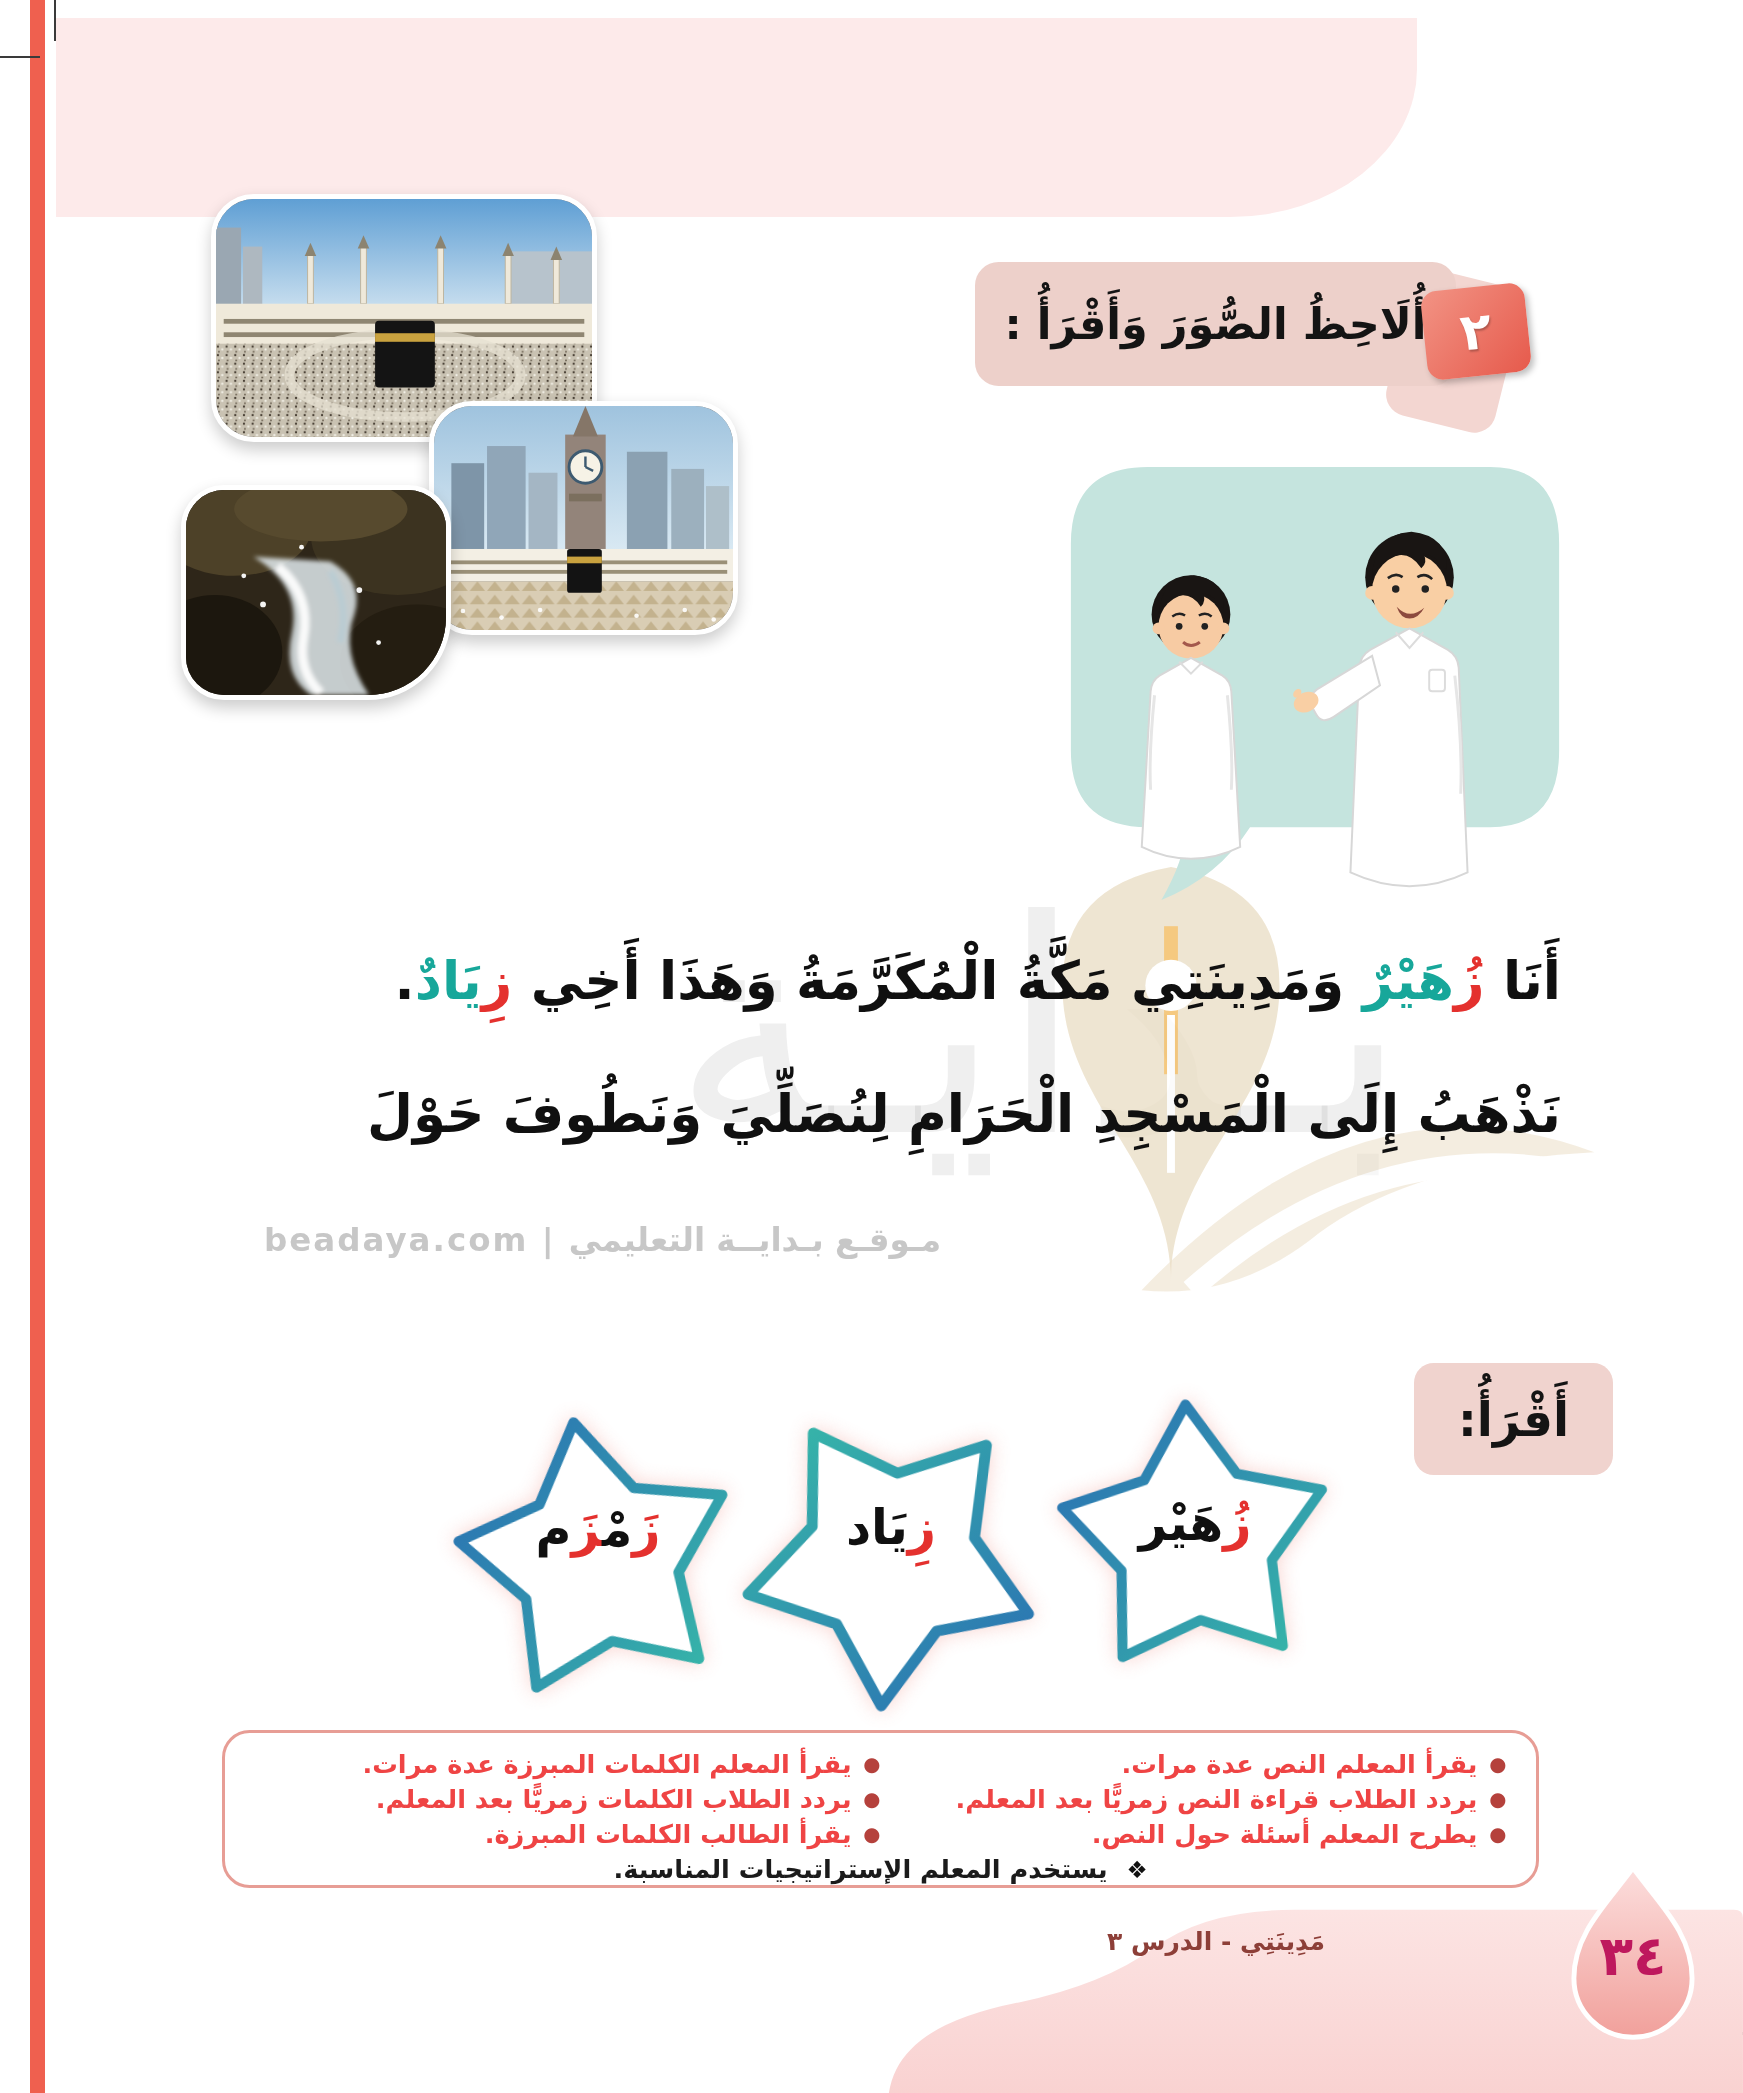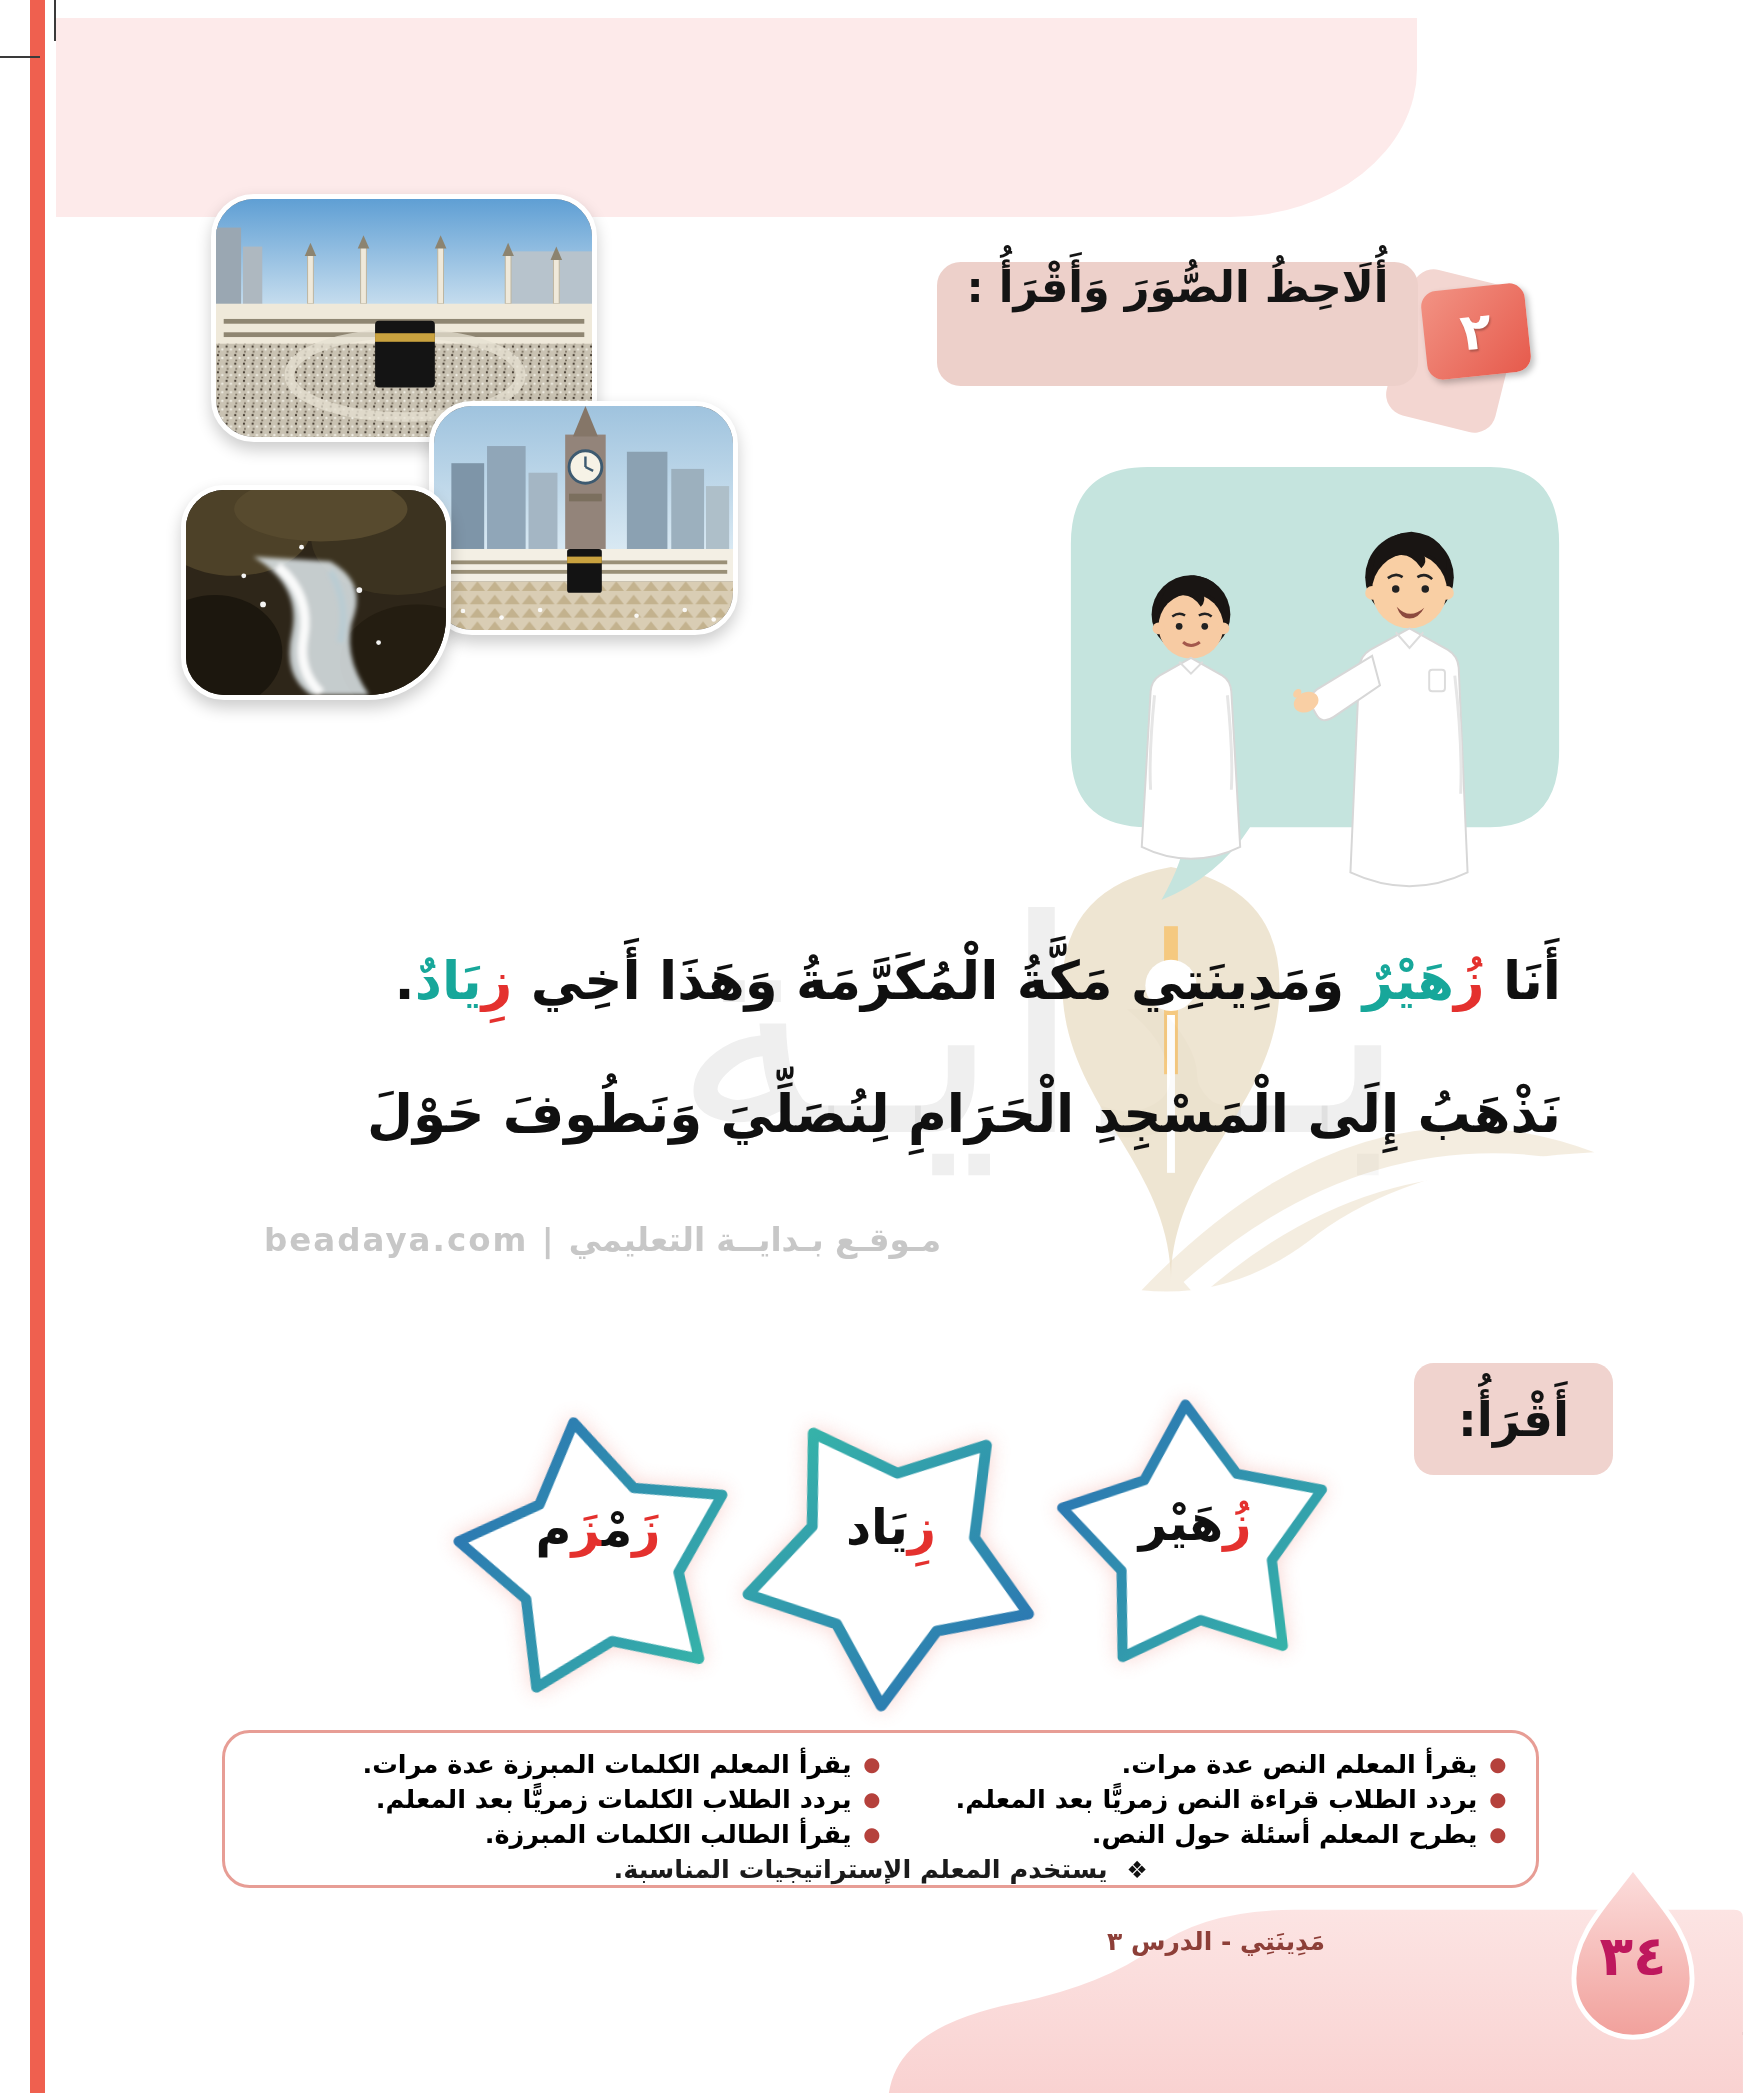--- a/index.html
+++ b/index.html
@@ -8,21 +8,21 @@
 
   
   .bleed-strip{position:absolute;left:30.5px;top:0;width:15.8px;height:2093px;background:#ef604f;}
   .crop{position:absolute;background:#3a3a3a;}
   .crop.v{left:55px;top:0;width:2px;height:41px;}
   .crop.h{left:0;top:56px;width:41px;height:2px;}
   .crop.br{left:1711px;top:2032px;width:32.5px;height:3px;}
 
   
   .header-band{position:absolute;left:57px;top:17.7px;width:1361px;height:199px;background:#fdeaea;border-bottom-right-radius:187px 148px;}
-  .title-box{position:absolute;left:938px;top:262px;width:481px;height:124px;background:#edd0ca;border-radius:23.6px;display:flex;align-items:flex-start;justify-content:center;}
+  .title-box{position:absolute;left:976px;top:262px;width:481px;height:124px;background:#edd0ca;border-radius:23.6px;display:flex;align-items:center;justify-content:center;}
   .title-box .t{font-size:43px;font-weight:bold;color:#141414;letter-spacing:0px;white-space:nowrap;}
   .badge-back{position:absolute;left:1399px;top:276px;width:112px;height:150px;background:#f3d6d1;border-radius:21.7px;transform:rotate(14deg);}
   .badge{position:absolute;left:1425px;top:287px;width:104px;height:89px;border-radius:15.8px;transform:rotate(-6deg);
          background:linear-gradient(135deg,#f29384,#e65a4c);box-shadow:3px 3.9px 6.9px rgba(0,0,0,.25);
          display:flex;align-items:center;justify-content:center;}
   .badge .n{color:#fff;font-size:51px;font-weight:bold;text-shadow:1px 2px 2px rgba(0,0,0,.25);}
 
   
   .photo{position:absolute;border:5.9px solid #fff;box-shadow:0 7.9px 15.8px rgba(0,0,0,.20);overflow:hidden;background:#888;}
   .photo svg{display:block;width:100%;height:100%;}
@@ -54,21 +54,21 @@
   .star{position:absolute;z-index:2;filter:drop-shadow(0 0 9.9px rgba(242,160,150,.45));}
   .star svg{display:block;width:100%;height:100%;}
   .star-label{position:absolute;z-index:3;text-align:center;font-size:49px;font-weight:bold;color:#111;direction:rtl;white-space:nowrap;}
 
   
   .notes-box{position:absolute;left:223px;top:1730px;width:1317px;height:158px;border:3px solid #e79d95;border-radius:27.6px;z-index:2;background:#fff;padding:13.8px 29.6px 7.9px 29.6px;}
   .notes-cols{display:flex;direction:rtl;}
   .notes-col{width:50%;}
   .note-row{display:flex;direction:rtl;align-items:flex-start;line-height:35px;}
   .note-row .bullet{color:#b5413c;font-size:19.7px;margin-left:11.8px;line-height:35px;}
-  .note-row .note-text{font-size:25.6px;font-weight:bold;color:#000000;}
+  .note-row .note-text{font-size:25.6px;font-weight:bold;color:#ef4444;}
   .strategy-line{margin-top:2px;text-align:center;font-size:25.6px;font-weight:bold;color:#1b1b1b;direction:rtl;}
   .strategy-line .diamond{font-size:23.6px;margin-left:9.9px;color:#111;}
 
   
   .footer-band{position:absolute;left:882px;top:1896px;width:862px;height:197px;z-index:1;}
   .lesson-text{position:absolute;left:1079px;top:1927px;width:276px;text-align:center;font-size:25px;font-weight:bold;color:#8d3f38;z-index:3;direction:rtl;white-space:nowrap;}
   .page-drop{position:absolute;left:1569px;top:1862px;width:130px;height:179px;z-index:4;}
   .page-num{position:absolute;left:1569px;top:1924px;width:130px;text-align:center;font-size:55px;font-weight:bold;color:#be185d;z-index:5;}
 </style>
 </head>

